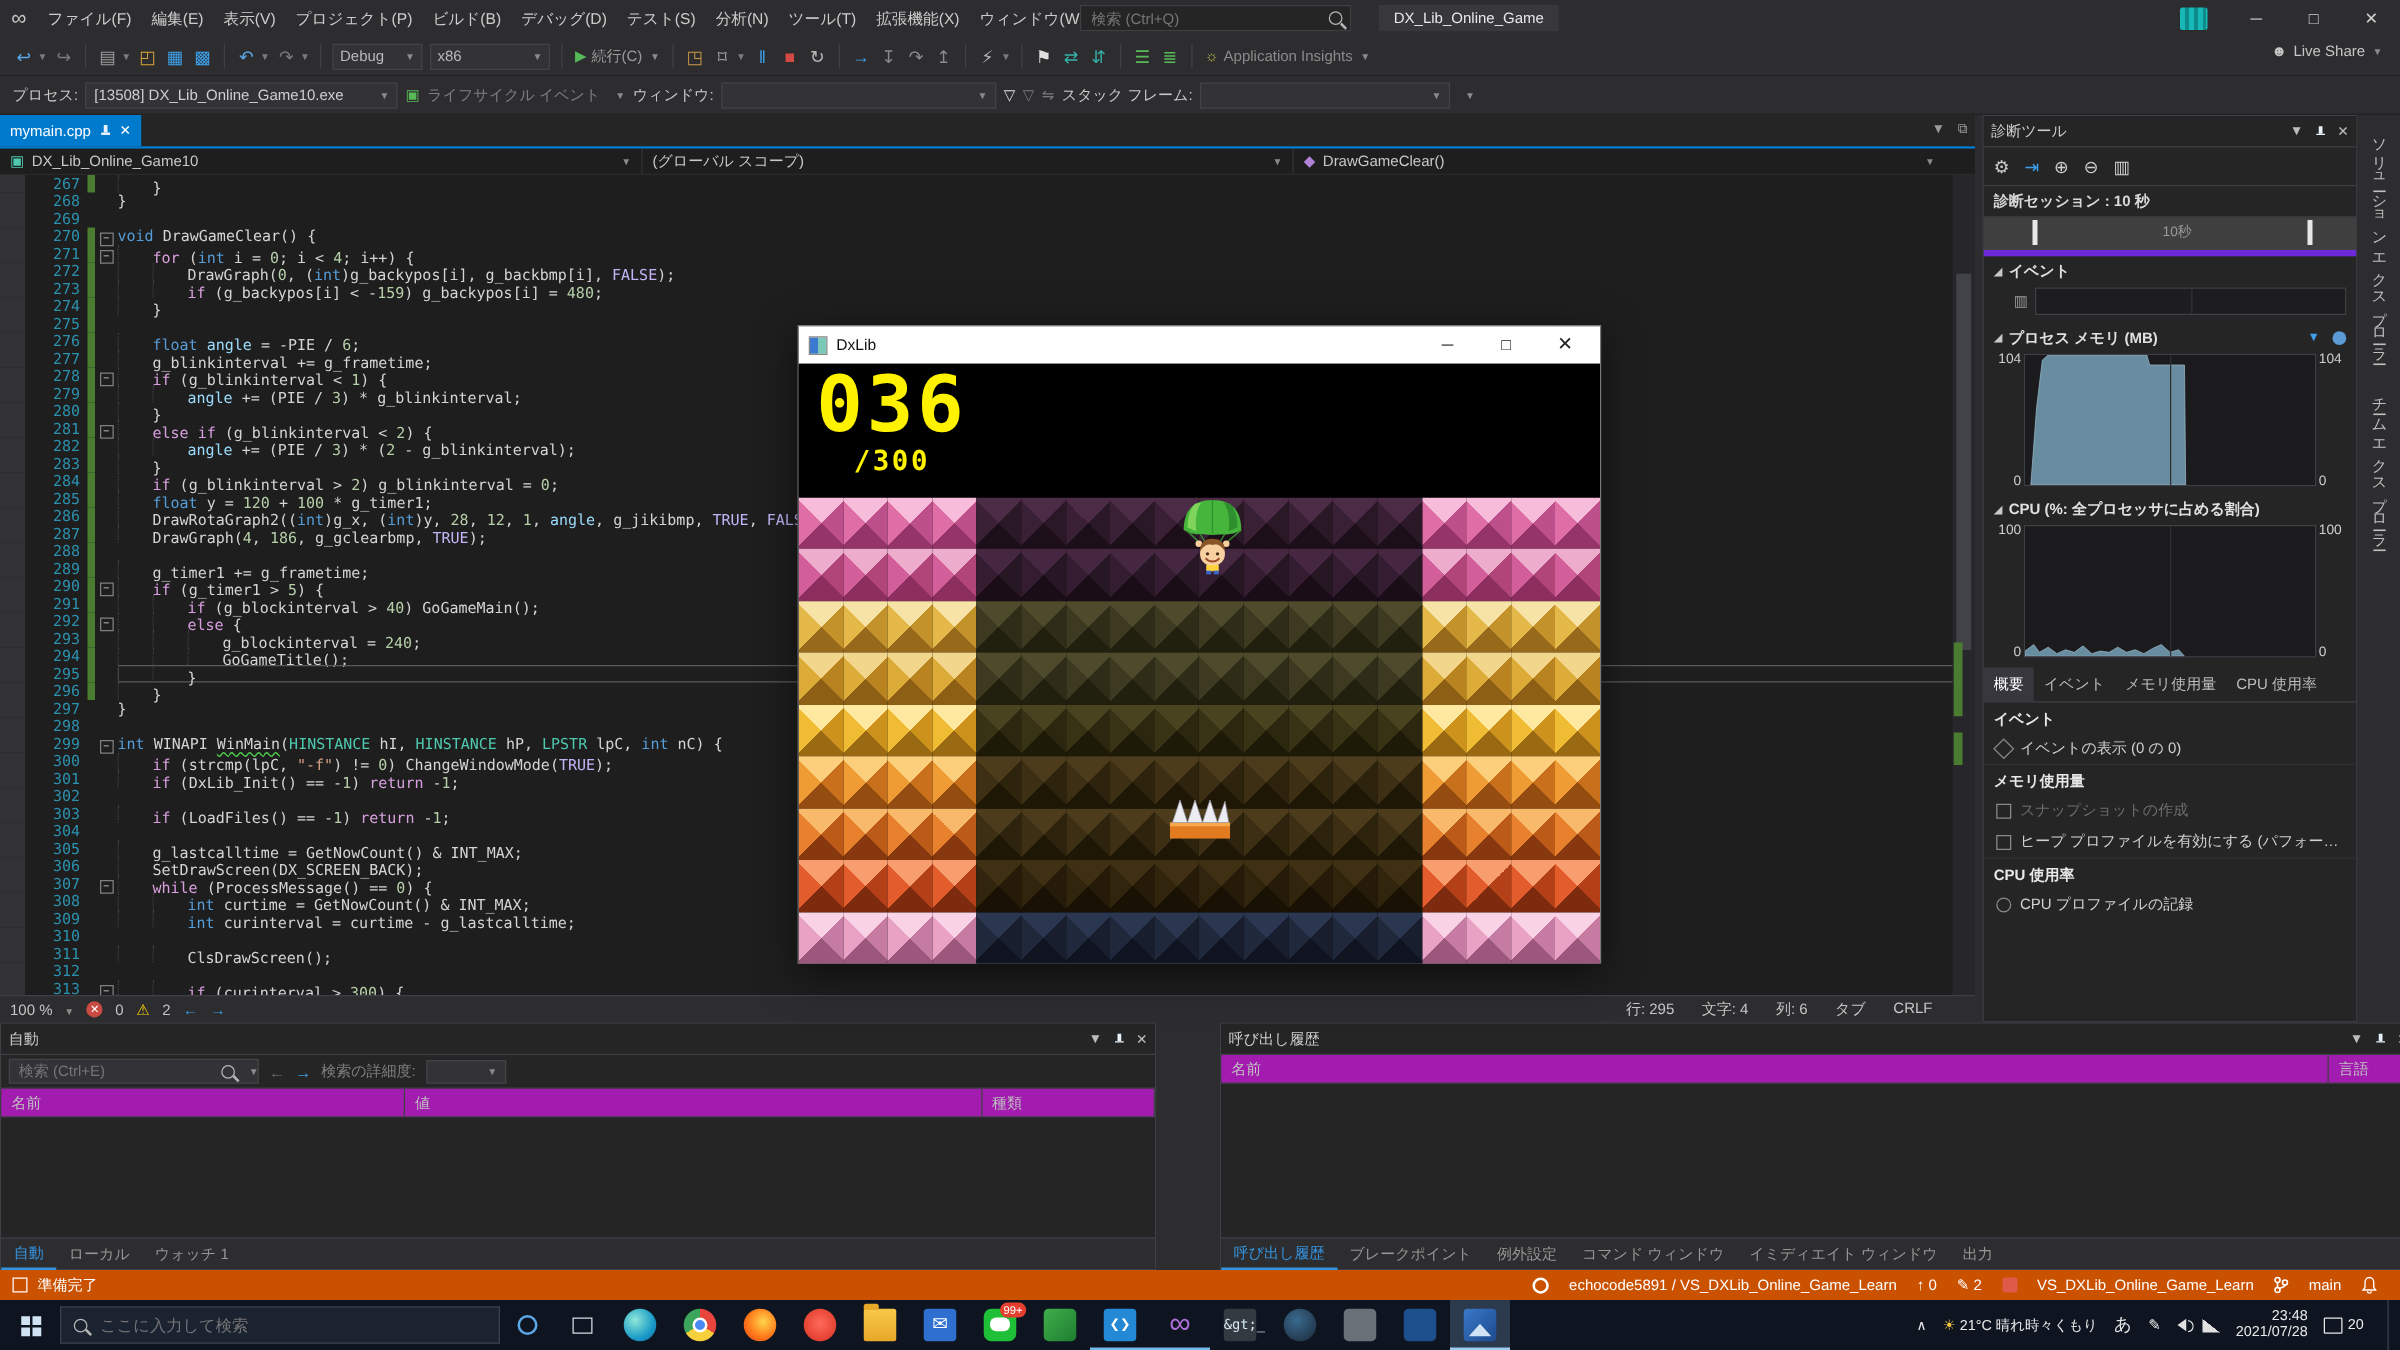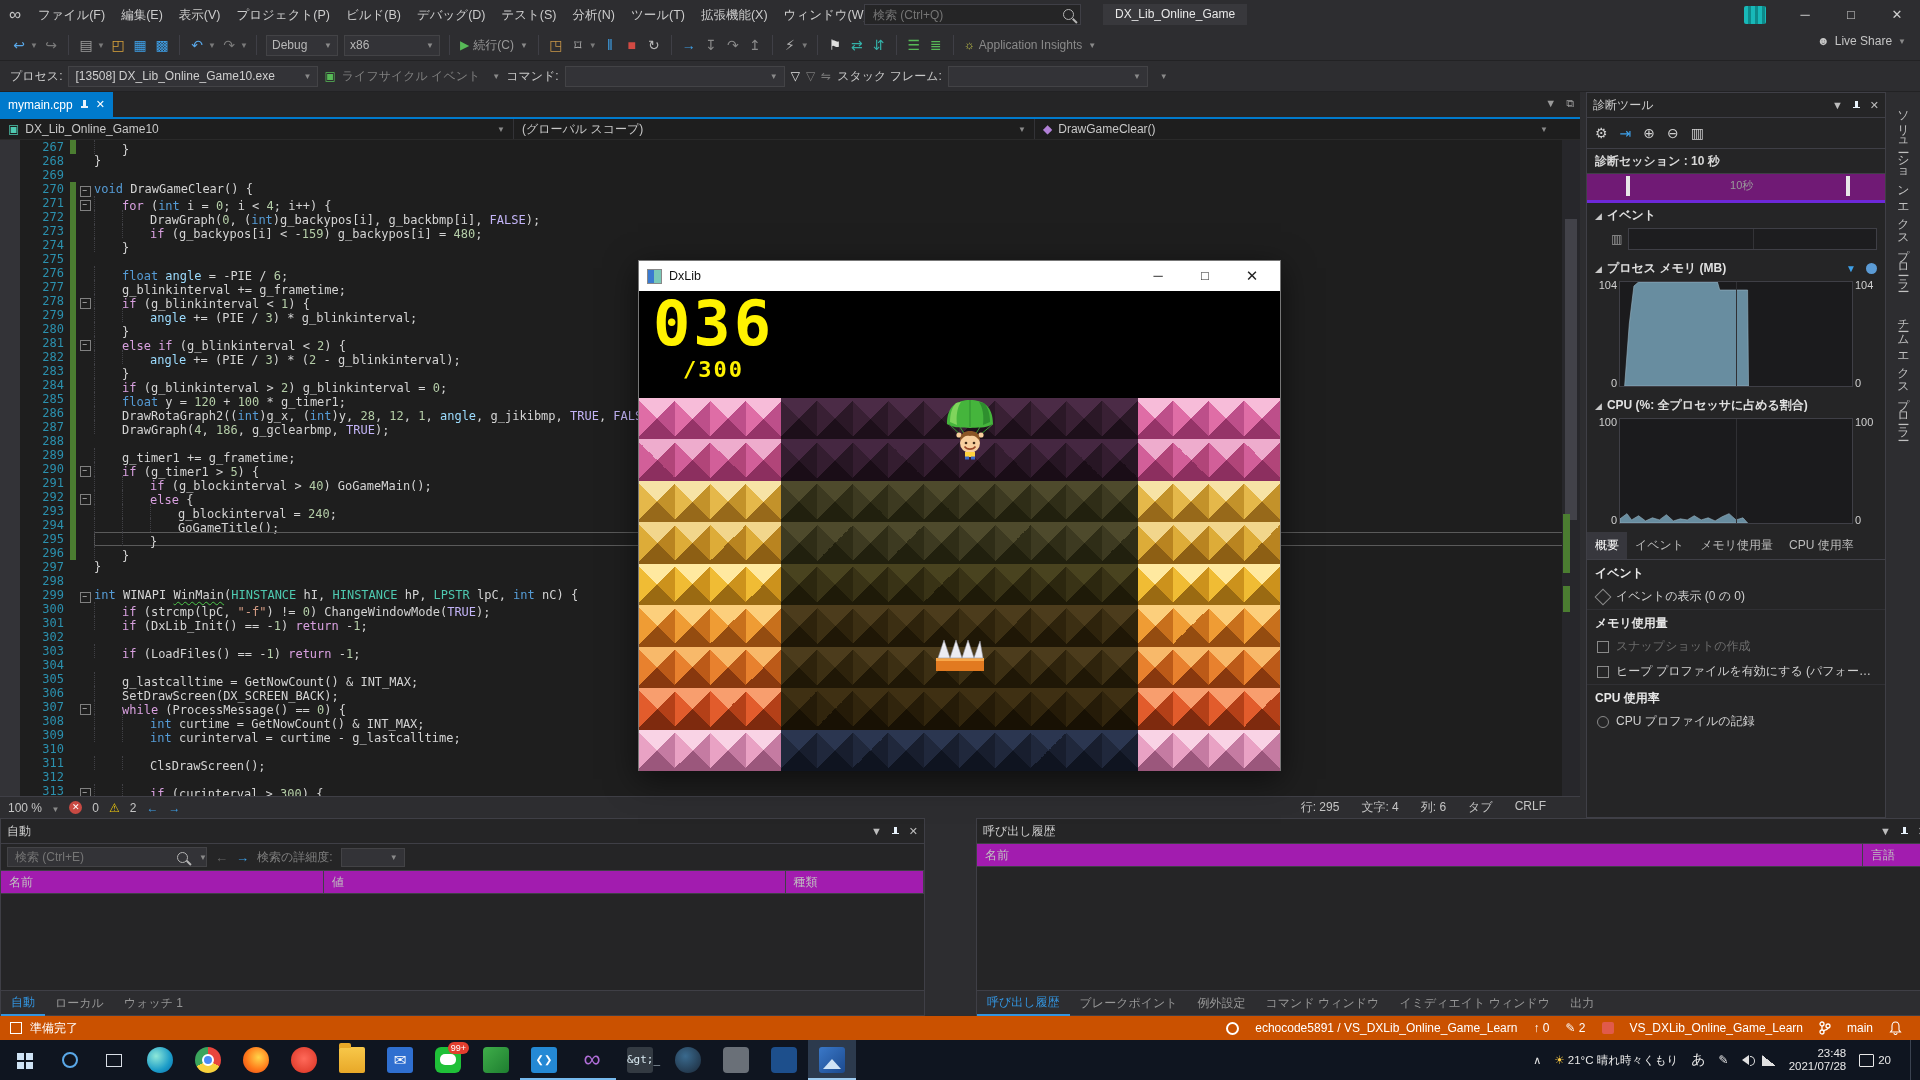--- a/index.html
+++ b/index.html
@@ -71,21 +71,21 @@
   .errc{width:13px;height:13px;border-radius:50%;background:#c84a43;color:#fff;font-size:9px;line-height:13px;text-align:center;display:inline-block;}
   .warnt{color:#f2cc0c;font-size:12px;}
   #edstatus .right{margin-left:auto;display:flex;gap:22px;margin-right:26px;}
   
   #diag{left:1586px;top:92px;width:300px;height:726px;background:#252526;border:1px solid #3f3f46;box-sizing:border-box;font-size:12px;}
   .panel-title{height:24px;display:flex;align-items:center;padding:0 6px;color:#cccccc;background:#252526;border-bottom:1px solid #3f3f46;}
   .panel-title .sp{flex:1;}
   .ptico{color:#bdbdbd;margin-left:9px;font-size:11px;}
   #diagtools{height:30px;display:flex;align-items:center;gap:12px;padding:0 8px;border-bottom:1px solid #3f3f46;color:#cfcfcf;font-size:14px;}
   #diag-session{height:24px;line-height:24px;padding:0 8px;color:#d8d8d8;font-weight:bold;border-bottom:1px solid #3f3f46;}
-  #ruler{position:relative;height:26px;background:#701a75;border-bottom:3px solid #6d28d9;}
+  #ruler{position:relative;height:26px;background:#404040;border-bottom:5px solid #6d28d9;}
   .rmark{position:absolute;top:2px;width:4px;height:20px;background:#e8e8e8;}
   #ruler .rlabel{position:absolute;left:48%;top:4px;color:#9a9a9a;font-size:11px;}
   .dsec{padding:4px 8px 2px 8px;color:#e0e0e0;font-weight:bold;display:flex;align-items:center;gap:5px;}
   .dsec .tri{font-size:9px;color:#c8c8c8;}
   .evt-track{display:flex;align-items:center;gap:6px;padding:2px 8px 6px 24px;}
   .evt-box{flex:1;height:20px;border:1px solid #3f3f46;position:relative;background:#1d1d1f;}
   .evt-box::after{content:"";position:absolute;left:50%;top:0;bottom:0;width:1px;background:#333337;}
   .chartwrap{position:relative;margin:2px 8px 6px 8px;height:106px;}
   .chart{position:absolute;left:24px;right:24px;top:0;bottom:0;border:1px solid #3f3f46;background:#1b1b1d;}
   .chart::after{content:"";position:absolute;left:50%;top:0;bottom:0;width:1px;background:#303034;}
@@ -283,21 +283,21 @@
 
   <div id="procbar" class="abs">
     <span class="plabel">プロセス:</span>
     <span class="pcombo" style="width:250px;">
       <span>[13508] DX_Lib_Online_Game10.exe</span>
         <span class="caret">▼</span>
     </span>
     <span style="color:#57b957;">▣</span>
     <span class="dimlabel">ライフサイクル イベント</span>
     <span class="caret">▼</span>
-    <span class="plabel">コマンド:</span>
+    <span class="plabel">ウィンドウ:</span>
     <span class="pcombo" style="width:220px;">
         <span></span>
         <span class="caret">▼</span>
       </span>
     <span style="color:#e0e0e0;">▽</span>
     <span style="color:#7a7a7a;">▽</span>
     <span style="color:#7a7a7a;">⇋</span>
     <span class="plabel">スタック フレーム:</span>
     <span class="pcombo" style="width:200px;">
         <span></span>
@@ -582,20 +582,24 @@
       <svg width="13" height="14" viewBox="0 0 13 14">
           <path d="M6.5 1 C4 1 3 3 3 5 L3 9 L1.5 11 L11.5 11 L10 9 L10 5 C10 3 9 1 6.5 1 Z M5 12 a1.5 1.5 0 0 0 3 0" fill="none" stroke="#fff" stroke-width="1.1"></path>
         </svg>
     </div>
   </div>
 
   <div id="taskbar" class="abs">
     <div id="startbtn">
         <span class="win-logo"></span>
       </div>
+    <div id="tsearch">
+      <span class="mag"></span>
+      <input placeholder="ここに入力して検索" style="">
+    </div>
     <div class="tbtn">
         <span class="cortana"></span>
       </div>
     <div class="tbtn">
         <span class="taskview"></span>
       </div>
     <div id="taskicons" style="display:flex;">
         <div class="tb-icon">
           <span class="gfx k-edge"></span>
         </div>

